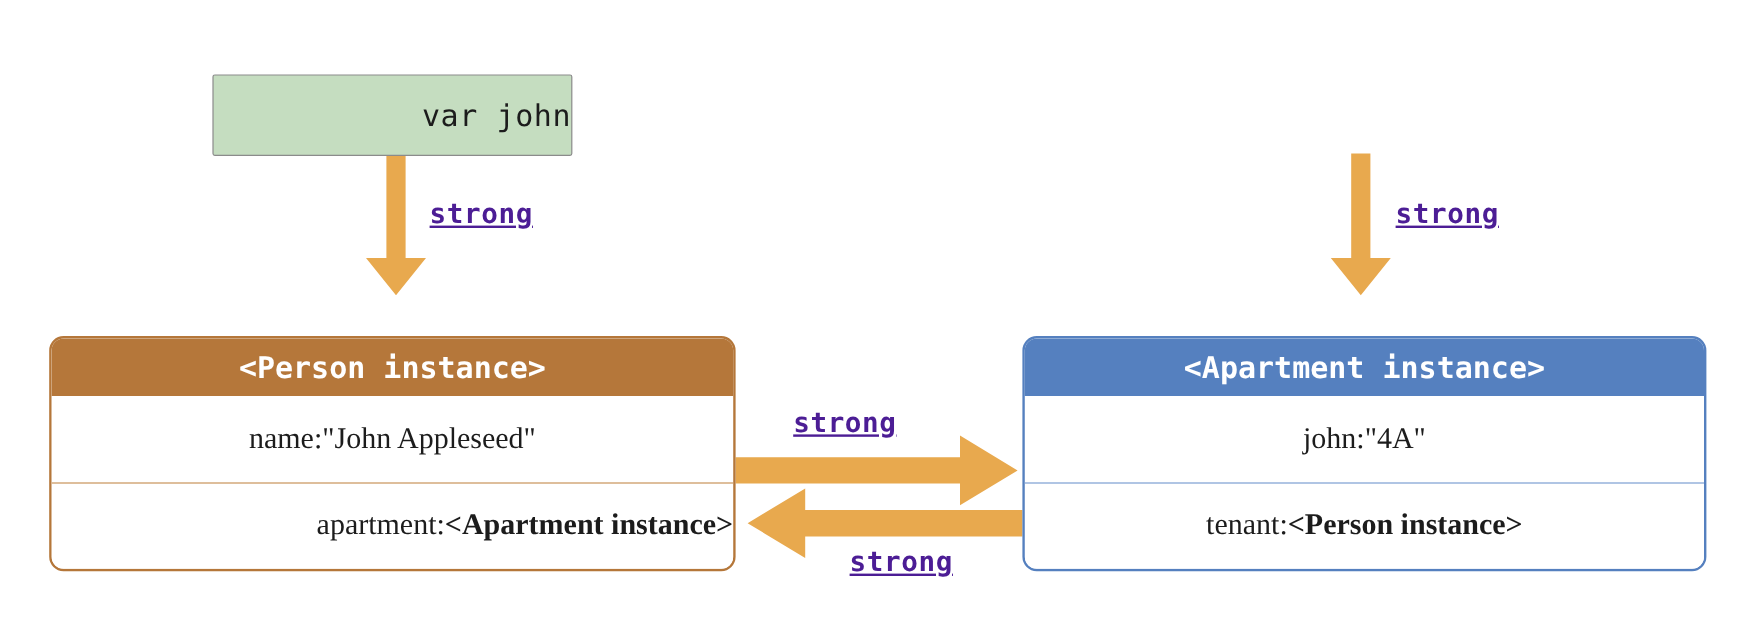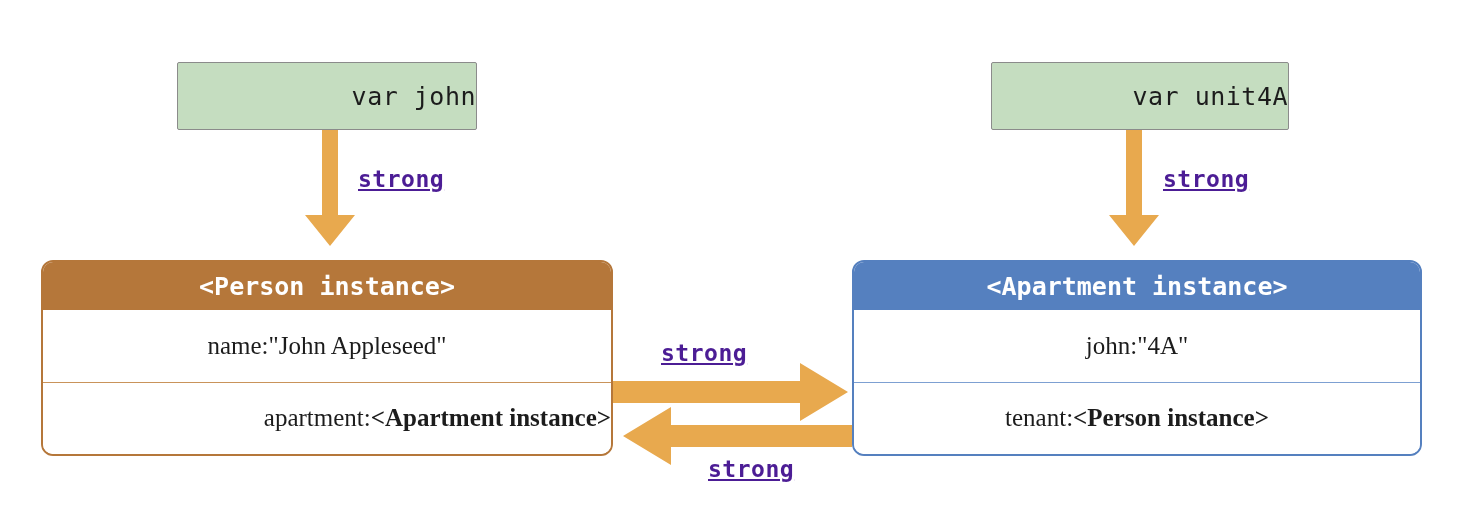--- a/index.html
+++ b/index.html
@@ -38,20 +38,21 @@
 
   
   .inst-box {
     position: absolute;
     box-sizing: border-box;
     background: #ffffff;
     border-radius: 12px;
     overflow: hidden;
     display: flex;
     flex-direction: column;
+    margin-top: 20px;
   }
   .inst-box.person  { border: 2.5px solid #b5773a; }
   .inst-box.apartment { border: 2.5px solid #5580bf; }
 
   .inst-header {
     box-sizing: border-box;
     height: 48px;
     display: flex;
     align-items: center;
     justify-content: center;
@@ -117,23 +118,20 @@
 
     <polygon fill="#e8a94e" points="613,381 800,381 800,363 848,392 800,421 800,403 613,403"></polygon>
 
     <polygon fill="#e8a94e" points="852,425 671,425 671,407 623,436 671,465 671,447 852,447"></polygon>
   </svg>
 
   <div class="var-box" style="left:177px; top:62px; width:300px; height:68px;">
     <span>var john</span>
   </div>
 
-  <div class="var-box" style="left:991px; top:62px; width:298px; height:68px;">
-    <span>var unit4A</span>
-  </div>
 
   <div class="inst-box person" style="left:41px; top:260px; width:572px; height:196px;">
     <div class="inst-header">&lt;Person instance&gt;</div>
     <div class="inst-row">
       <span>name: </span>
         <span>"John Appleseed"</span>
     </div>
     <div class="inst-row sep">
       <span>apartment: </span>
         <b>&lt;Apartment instance&gt;</b>

